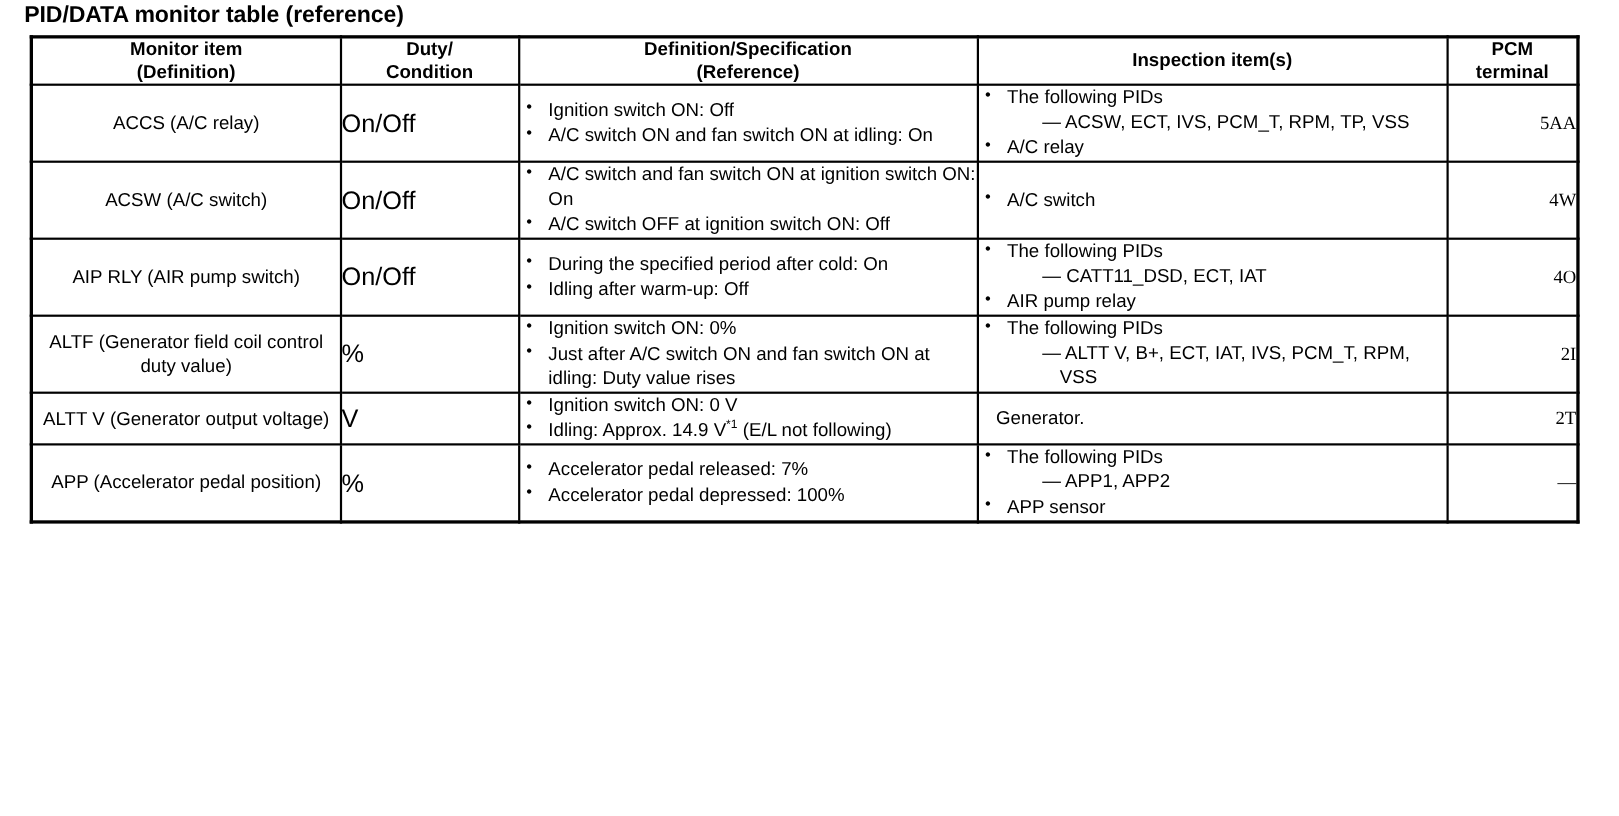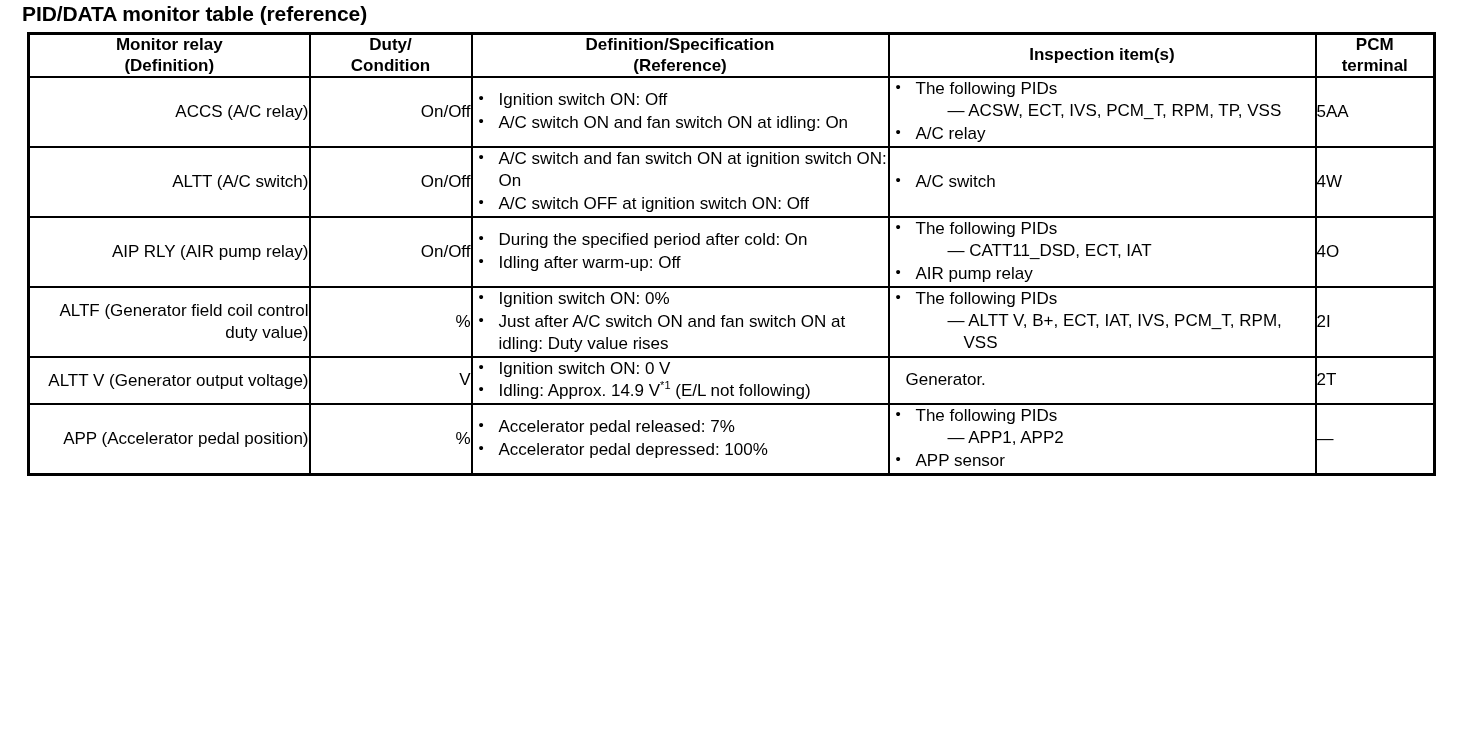--- a/index.html
+++ b/index.html
@@ -67,37 +67,38 @@
     line-height: 1.22;
     padding: 7px 4px 8px 4px;
   }
 
   .hdr-l1, .hdr-l2 { display: block; }
 
   td.monitor-cell {
     font-size: 17px;
     line-height: 1.28;
     padding: 6px 7px 6px 9px;
-    text-align: right;
+    text-align: center;
   }
 
   td.unit-cell {
-    font-size: 17px;
-    text-align: right;
+    font-size: 23px;
+    text-align: left;
   }
 
   td.cond-cell,
   td.inspect-cell {
     font-size: 17px;
     padding: 6px 8px 6px 6px;
   }
 
   td.terminal-cell {
     font-size: 17px;
-    text-align: left;
+    text-align: right;
+    font-family: Liberation Serif, serif;
   }
 
   ul.blist {
     list-style: none;
     margin: 0;
     padding: 0;
   }
   ul.blist > li {
     position: relative;
     padding-left: 26px;
@@ -149,21 +150,21 @@
       <colgroup>
         <col class="c-monitor">
         <col class="c-unit">
         <col class="c-cond">
         <col class="c-inspect">
         <col class="c-terminal">
       </colgroup>
       <thead>
         <tr>
           <th>
-            <span class="hdr-l1">Monitor relay</span>
+            <span class="hdr-l1">Monitor item</span>
             <span class="hdr-l2">(Definition)</span>
           </th>
           <th>
             <span class="hdr-l1">Duty/</span>
             <span class="hdr-l2">Condition</span>
           </th>
           <th>
             <span class="hdr-l1">Definition/Specification</span>
             <span class="hdr-l2">(Reference)</span>
           </th>
@@ -188,37 +189,37 @@
             </td>
             <td class="inspect-cell">
               <ul class="blist">
                 <li><span>The following PIDs</span><span class="sub-dash">— ACSW, ECT, IVS, PCM_T, RPM, TP, VSS</span></li>
                 <li><span>A/C relay</span></li>
               </ul>
             </td>
             <td class="terminal-cell"><span class="dash-mark">5AA</span></td>
           </tr>
           <tr>
-            <td class="monitor-cell">ALTT (A/C switch)</td>
+            <td class="monitor-cell">ACSW (A/C switch)</td>
             <td class="unit-cell">On/Off</td>
             <td class="cond-cell">
               <ul class="blist">
                 <li><span>A/C switch and fan switch ON at ignition switch ON: On</span></li>
                 <li><span>A/C switch OFF at ignition switch ON: Off</span></li>
               </ul>
             </td>
             <td class="inspect-cell">
               <ul class="blist">
                 <li><span>A/C switch</span></li>
               </ul>
             </td>
             <td class="terminal-cell"><span class="dash-mark">4W</span></td>
           </tr>
           <tr>
-            <td class="monitor-cell">AIP RLY (AIR pump relay)</td>
+            <td class="monitor-cell">AIP RLY (AIR pump switch)</td>
             <td class="unit-cell">On/Off</td>
             <td class="cond-cell">
               <ul class="blist">
                 <li><span>During the specified period after cold: On</span></li>
                 <li><span>Idling after warm-up: Off</span></li>
               </ul>
             </td>
             <td class="inspect-cell">
               <ul class="blist">
                 <li><span>The following PIDs</span><span class="sub-dash">— CATT11_DSD, ECT, IAT</span></li>

